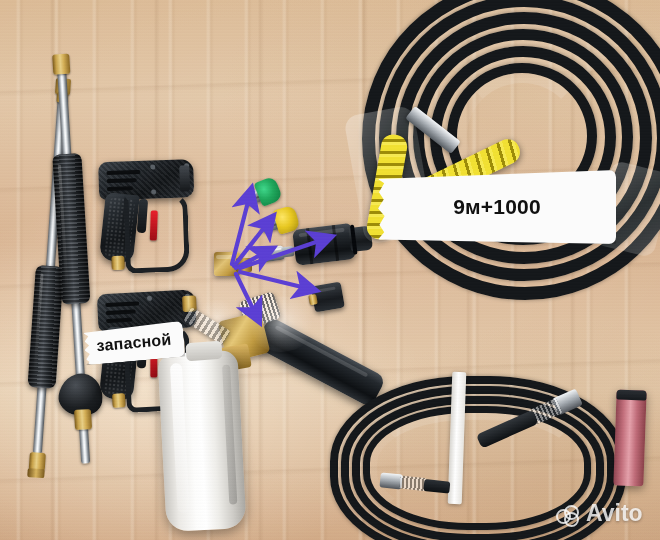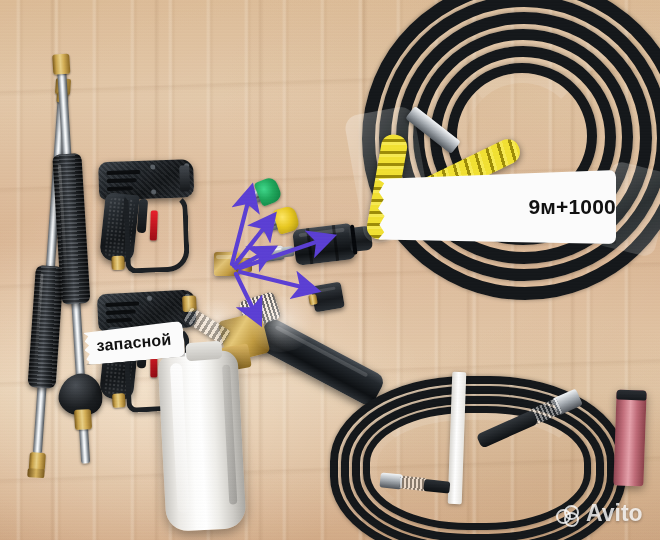--- a/index.html
+++ b/index.html
@@ -124,21 +124,20 @@
     letter-spacing:.2px;
     line-height:1.22;
     border-radius:7px;
   }
   
   .callout.notched{
     clip-path:polygon(
       0% 12%, 2.6% 18%, 0.4% 30%, 2.4% 40%,
       0% 52%, 2.8% 62%, 0.6% 74%, 2.6% 84%,
       0% 94%, 100% 100%, 100% 0%);
-    justify-content:flex-end;
   }
   .callout.notched-sm{
     clip-path:polygon(
       0% 10%, 5% 20%, 1% 34%, 5% 46%,
       0% 58%, 5% 70%, 1% 84%, 4% 92%,
       0% 100%, 100% 100%, 100% 0%);
   }
 
   
   .arrowsvg{position:absolute;left:0;top:0;pointer-events:none;}

